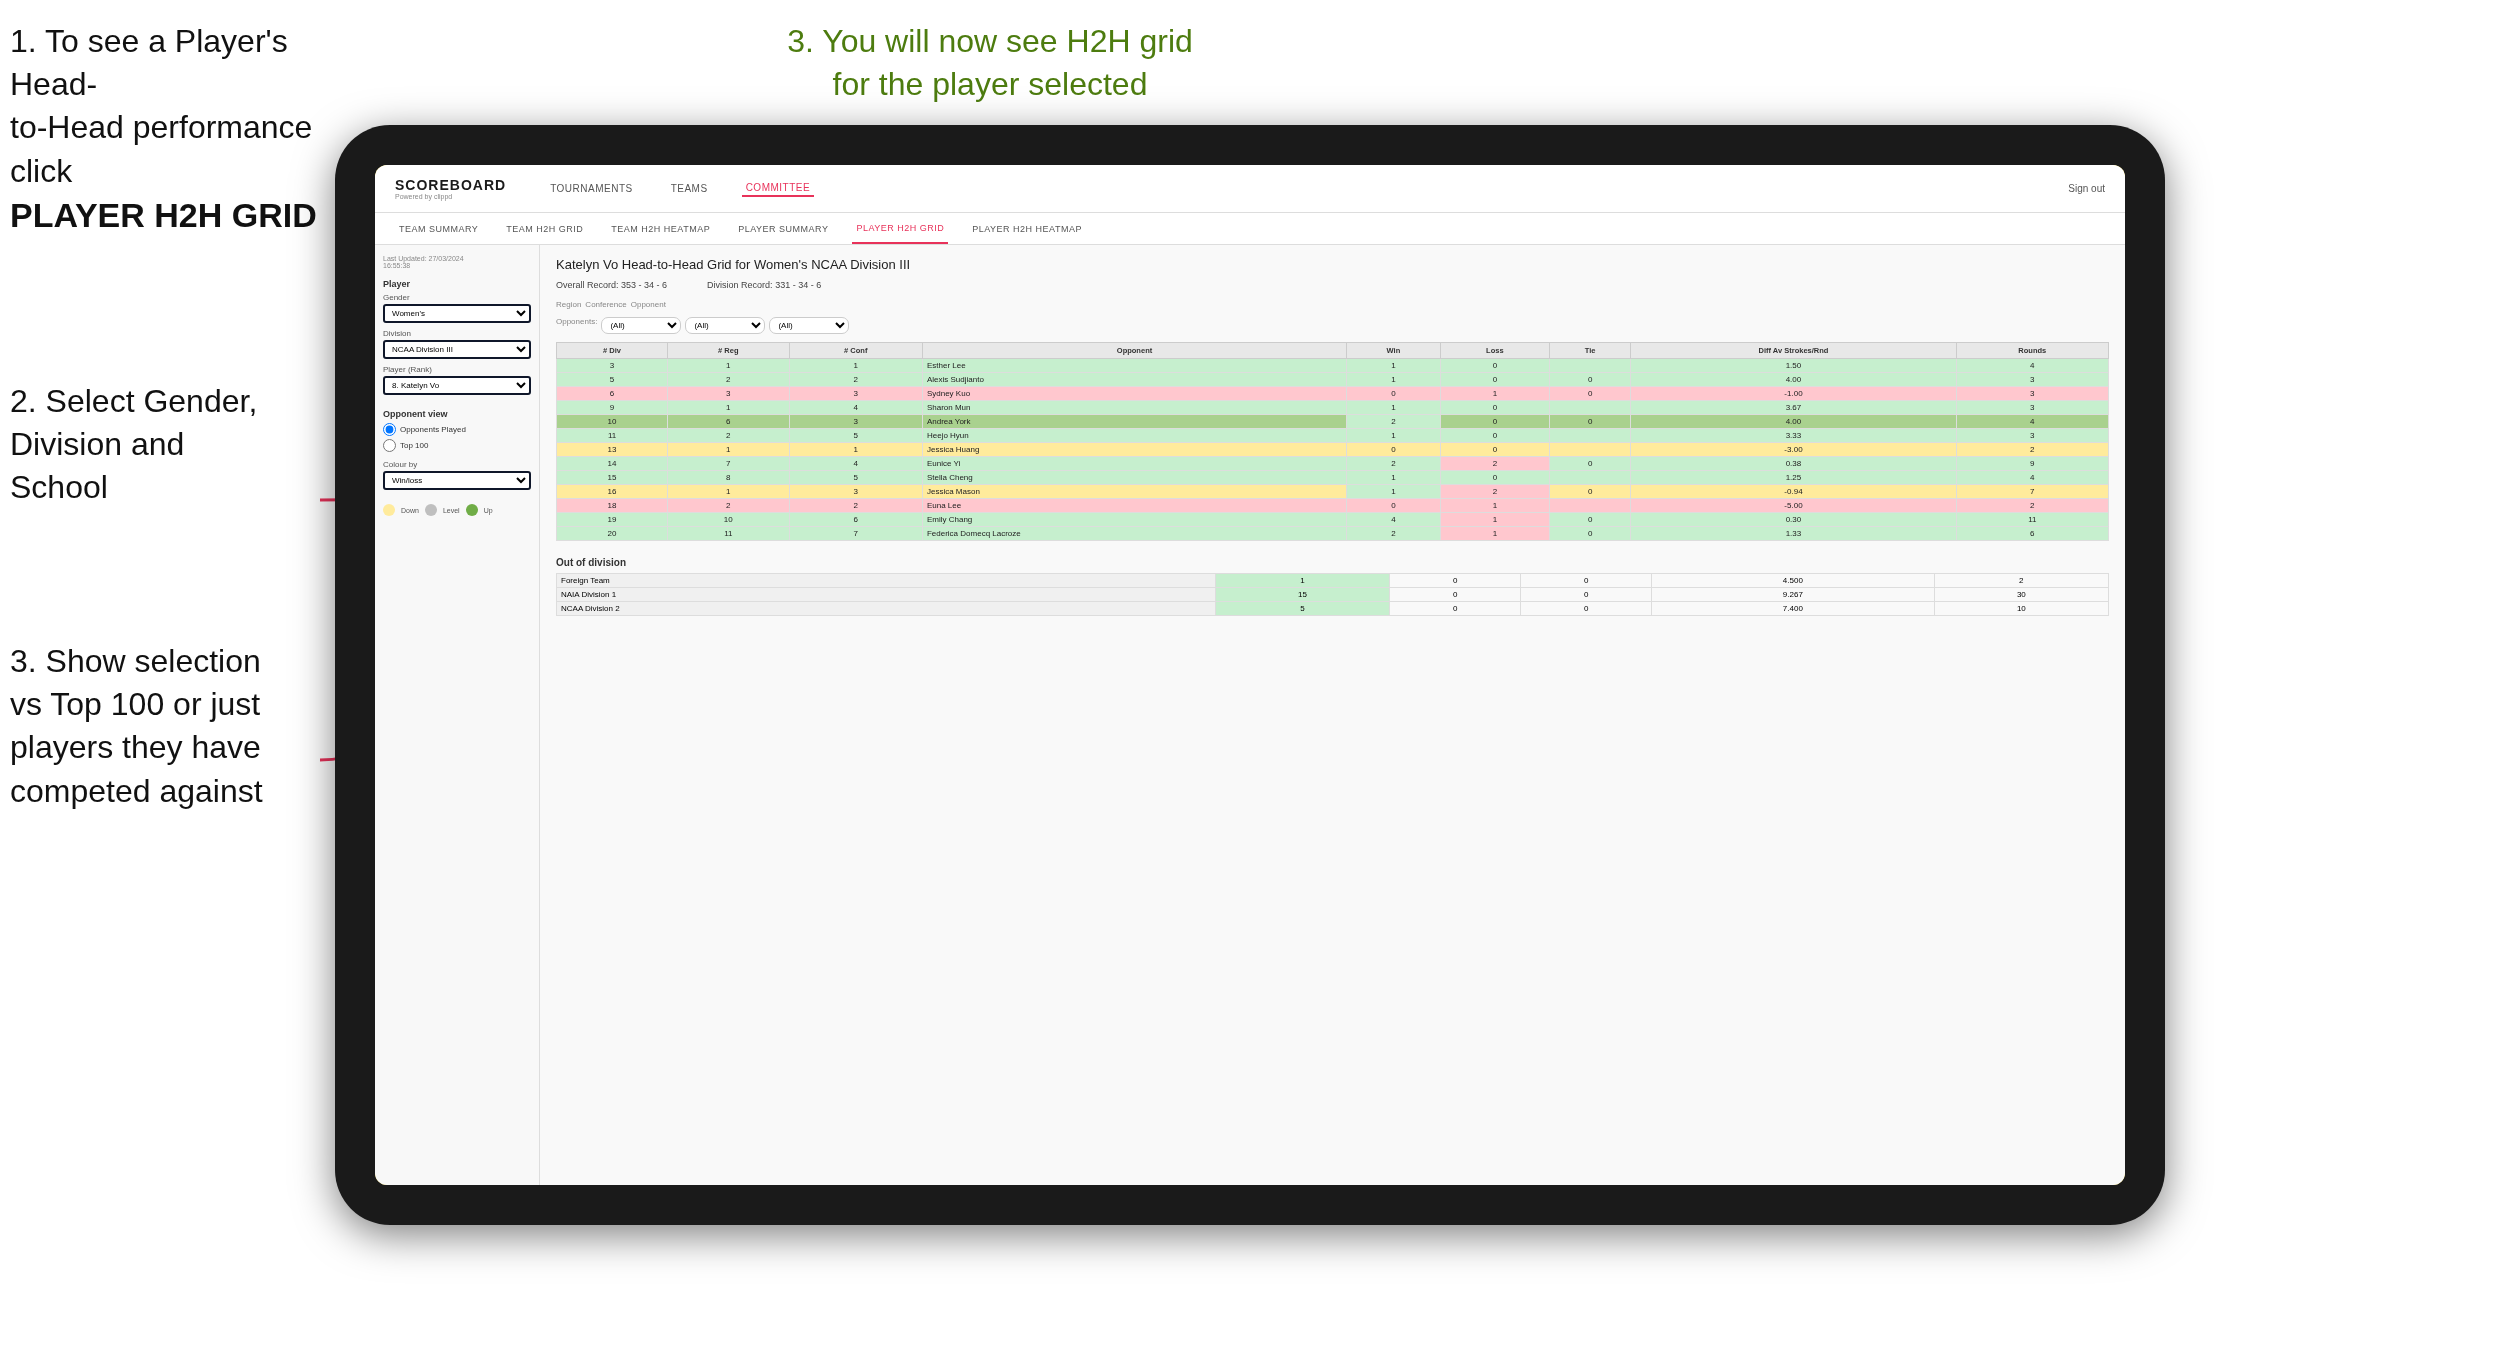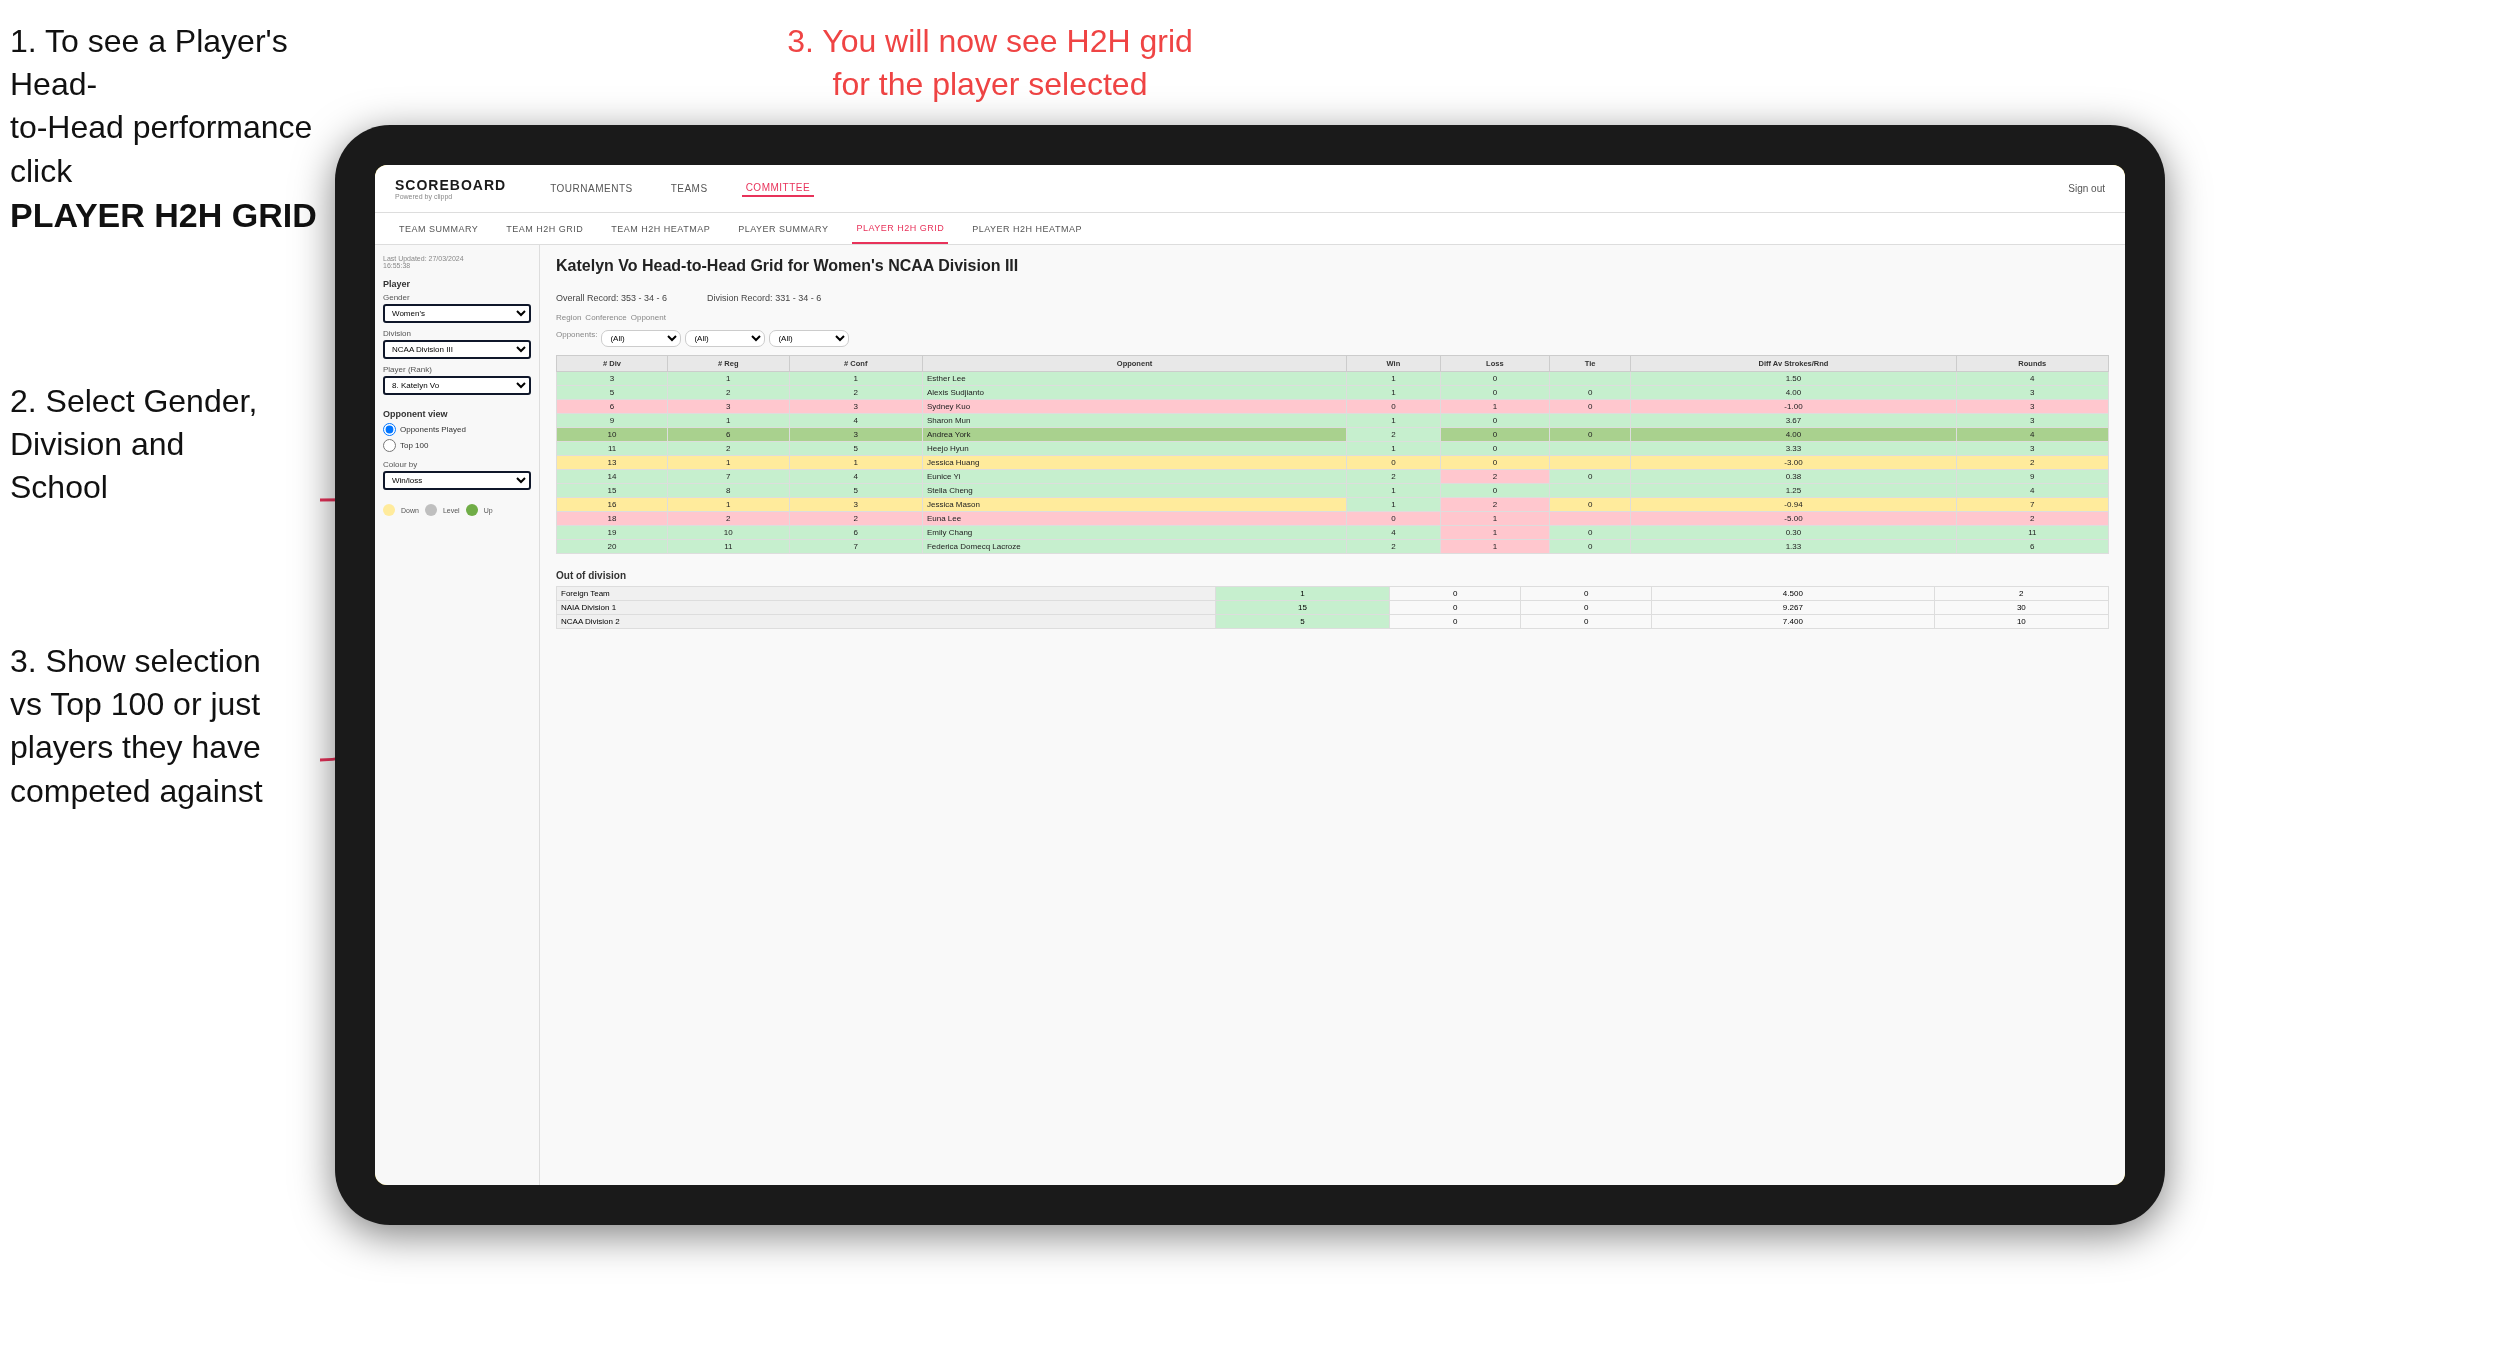--- a/index.html
+++ b/index.html
@@ -25,21 +25,21 @@
     .instruction-top-left strong {
       font-size: 34px;
     }
     .instruction-top-right {
       position: absolute;
       top: 20px;
       left: 740px;
       width: 500px;
       font-size: 32px;
       line-height: 1.35;
-      color: #ef4444;
+      color: #4d7c0f;
       text-align: center;
     }
     .instruction-mid-left {
       position: absolute;
       top: 380px;
       left: 10px;
       width: 310px;
       font-size: 32px;
       line-height: 1.35;
       color: #111;
@@ -222,24 +222,24 @@
     
     .content-area {
       flex: 1;
       padding: 12px 16px;
       overflow-y: auto;
       background: #f9f9f9;
     }
 
     
     .h2h-title {
-      font-size: 16px;
-      font-weight: 700;
+      font-size: 13px;
+      font-weight: 400;
       color: #222;
-      margin-bottom: 18px;
+      margin-bottom: 8px;
     }
     .h2h-records {
       display: flex;
       gap: 40px;
       font-size: 9px;
       color: #444;
       margin-bottom: 10px;
     }
     .filters-row {
       display: flex;

